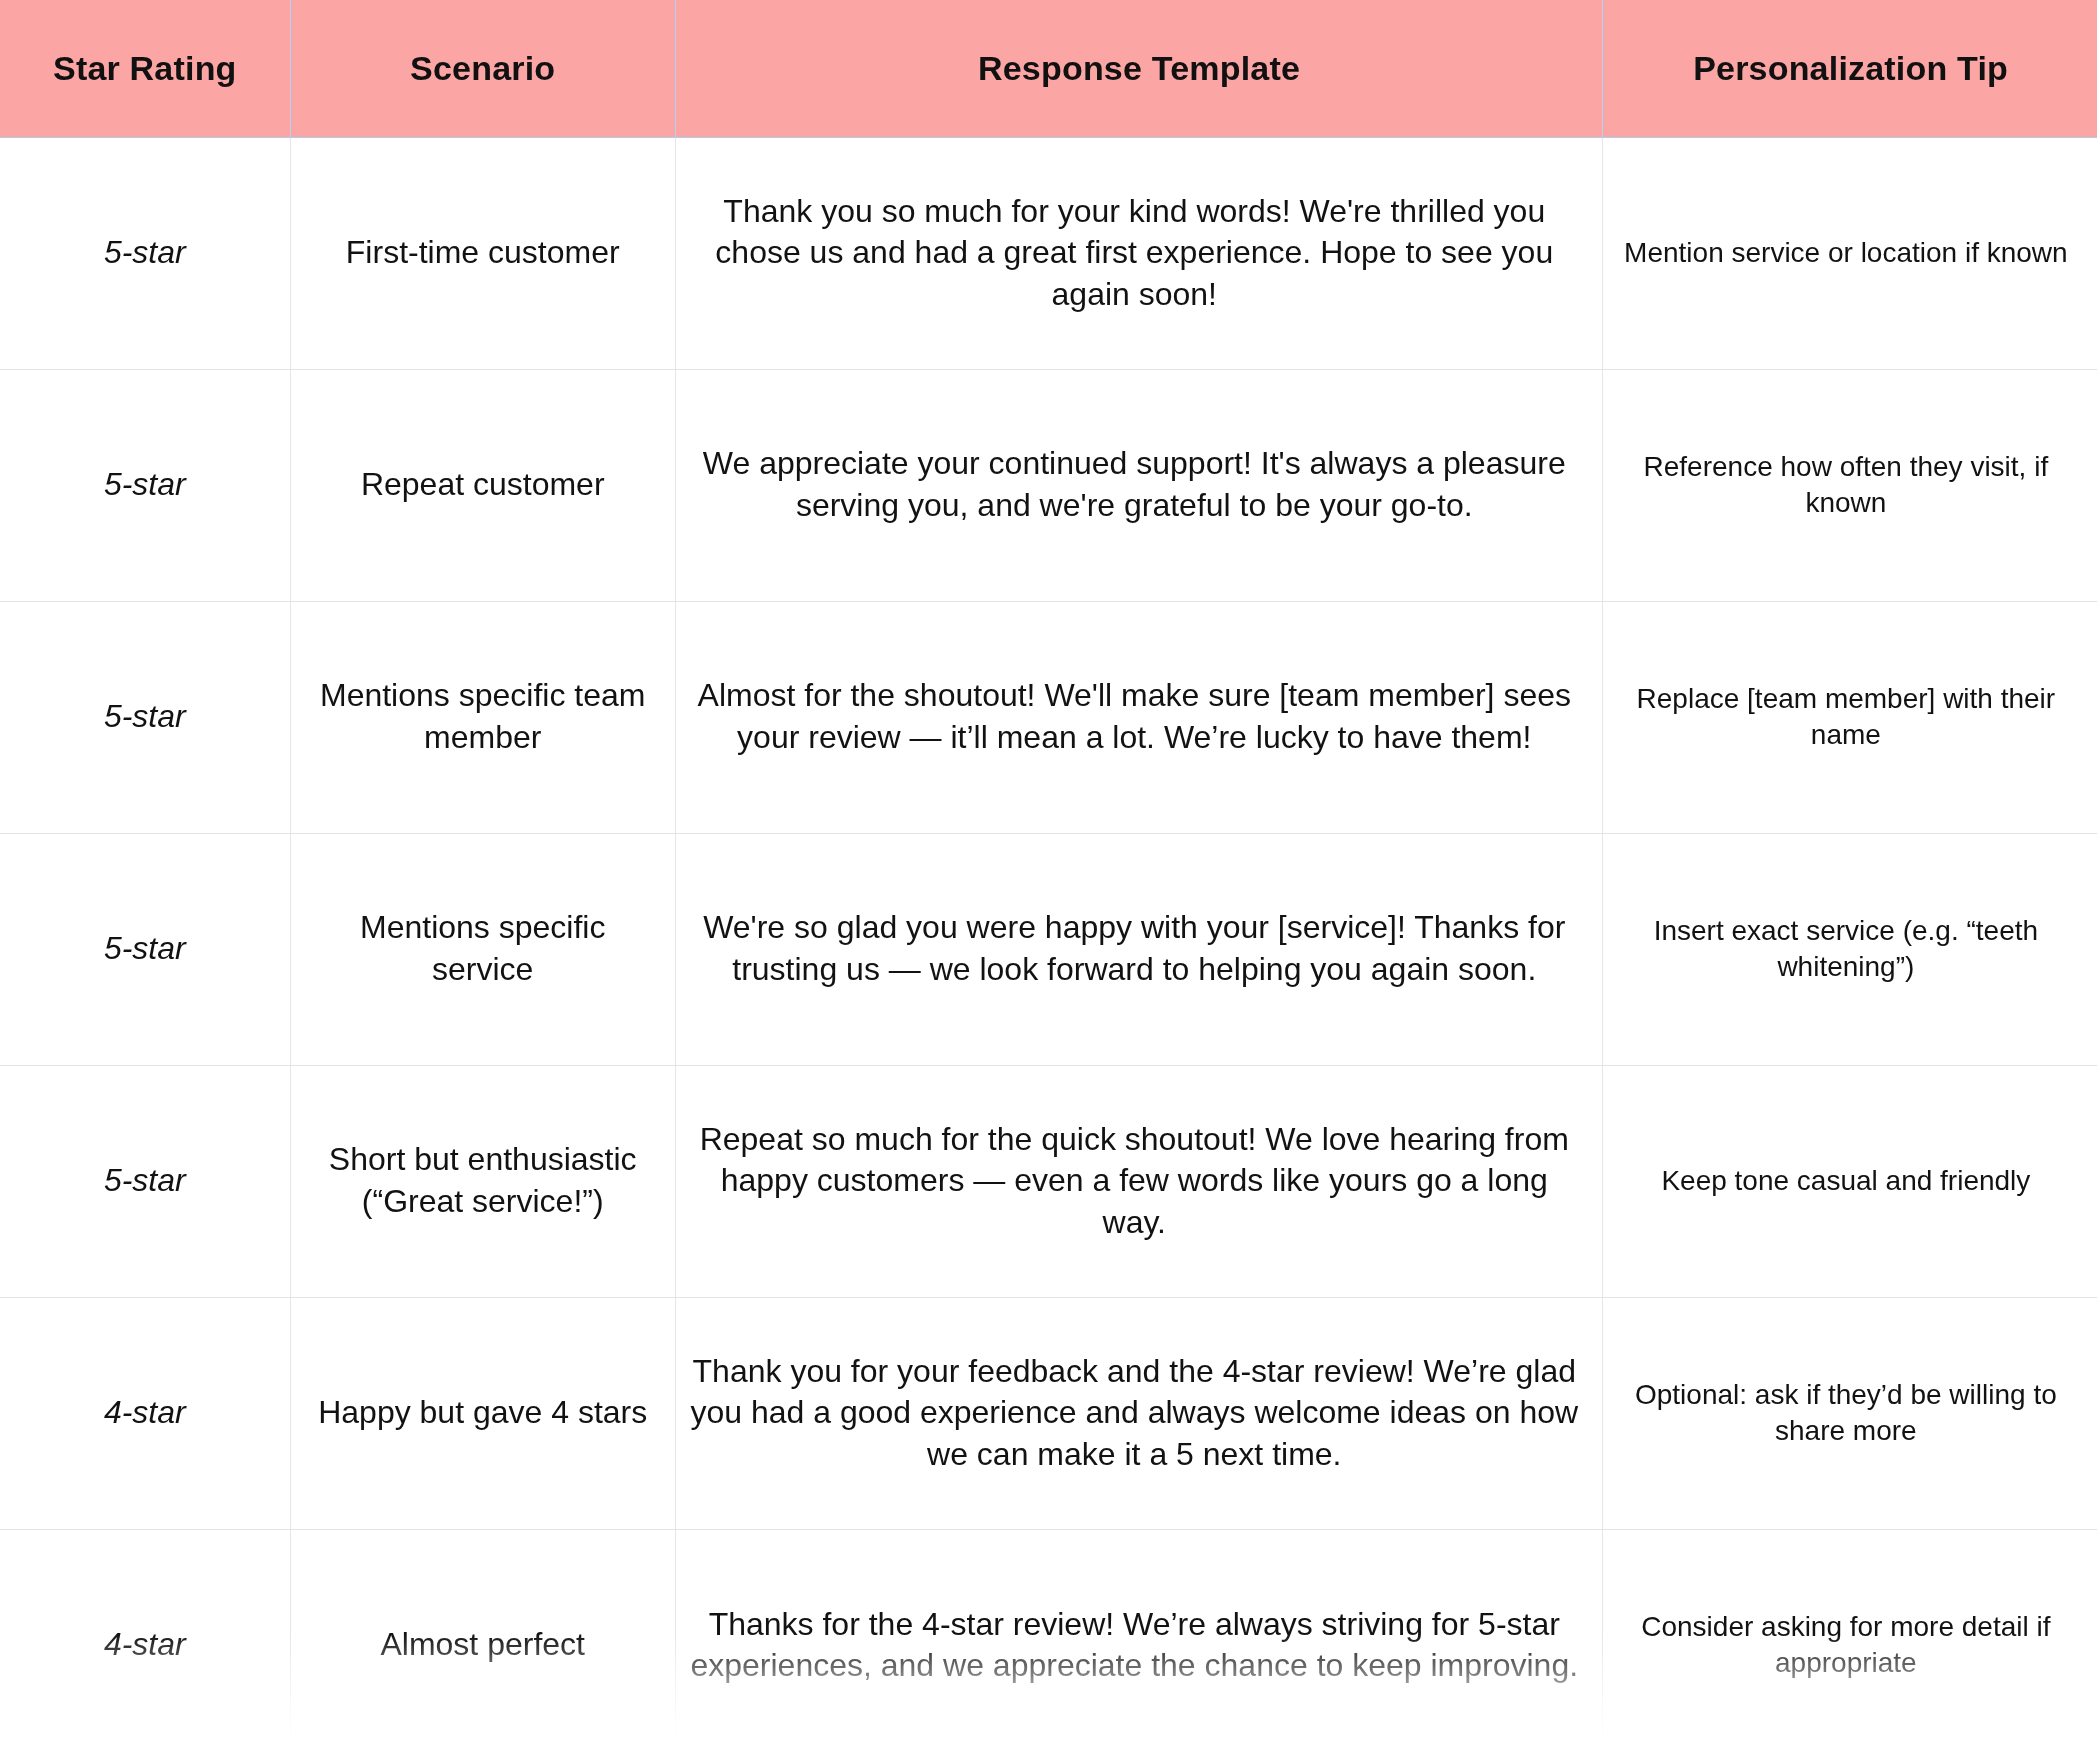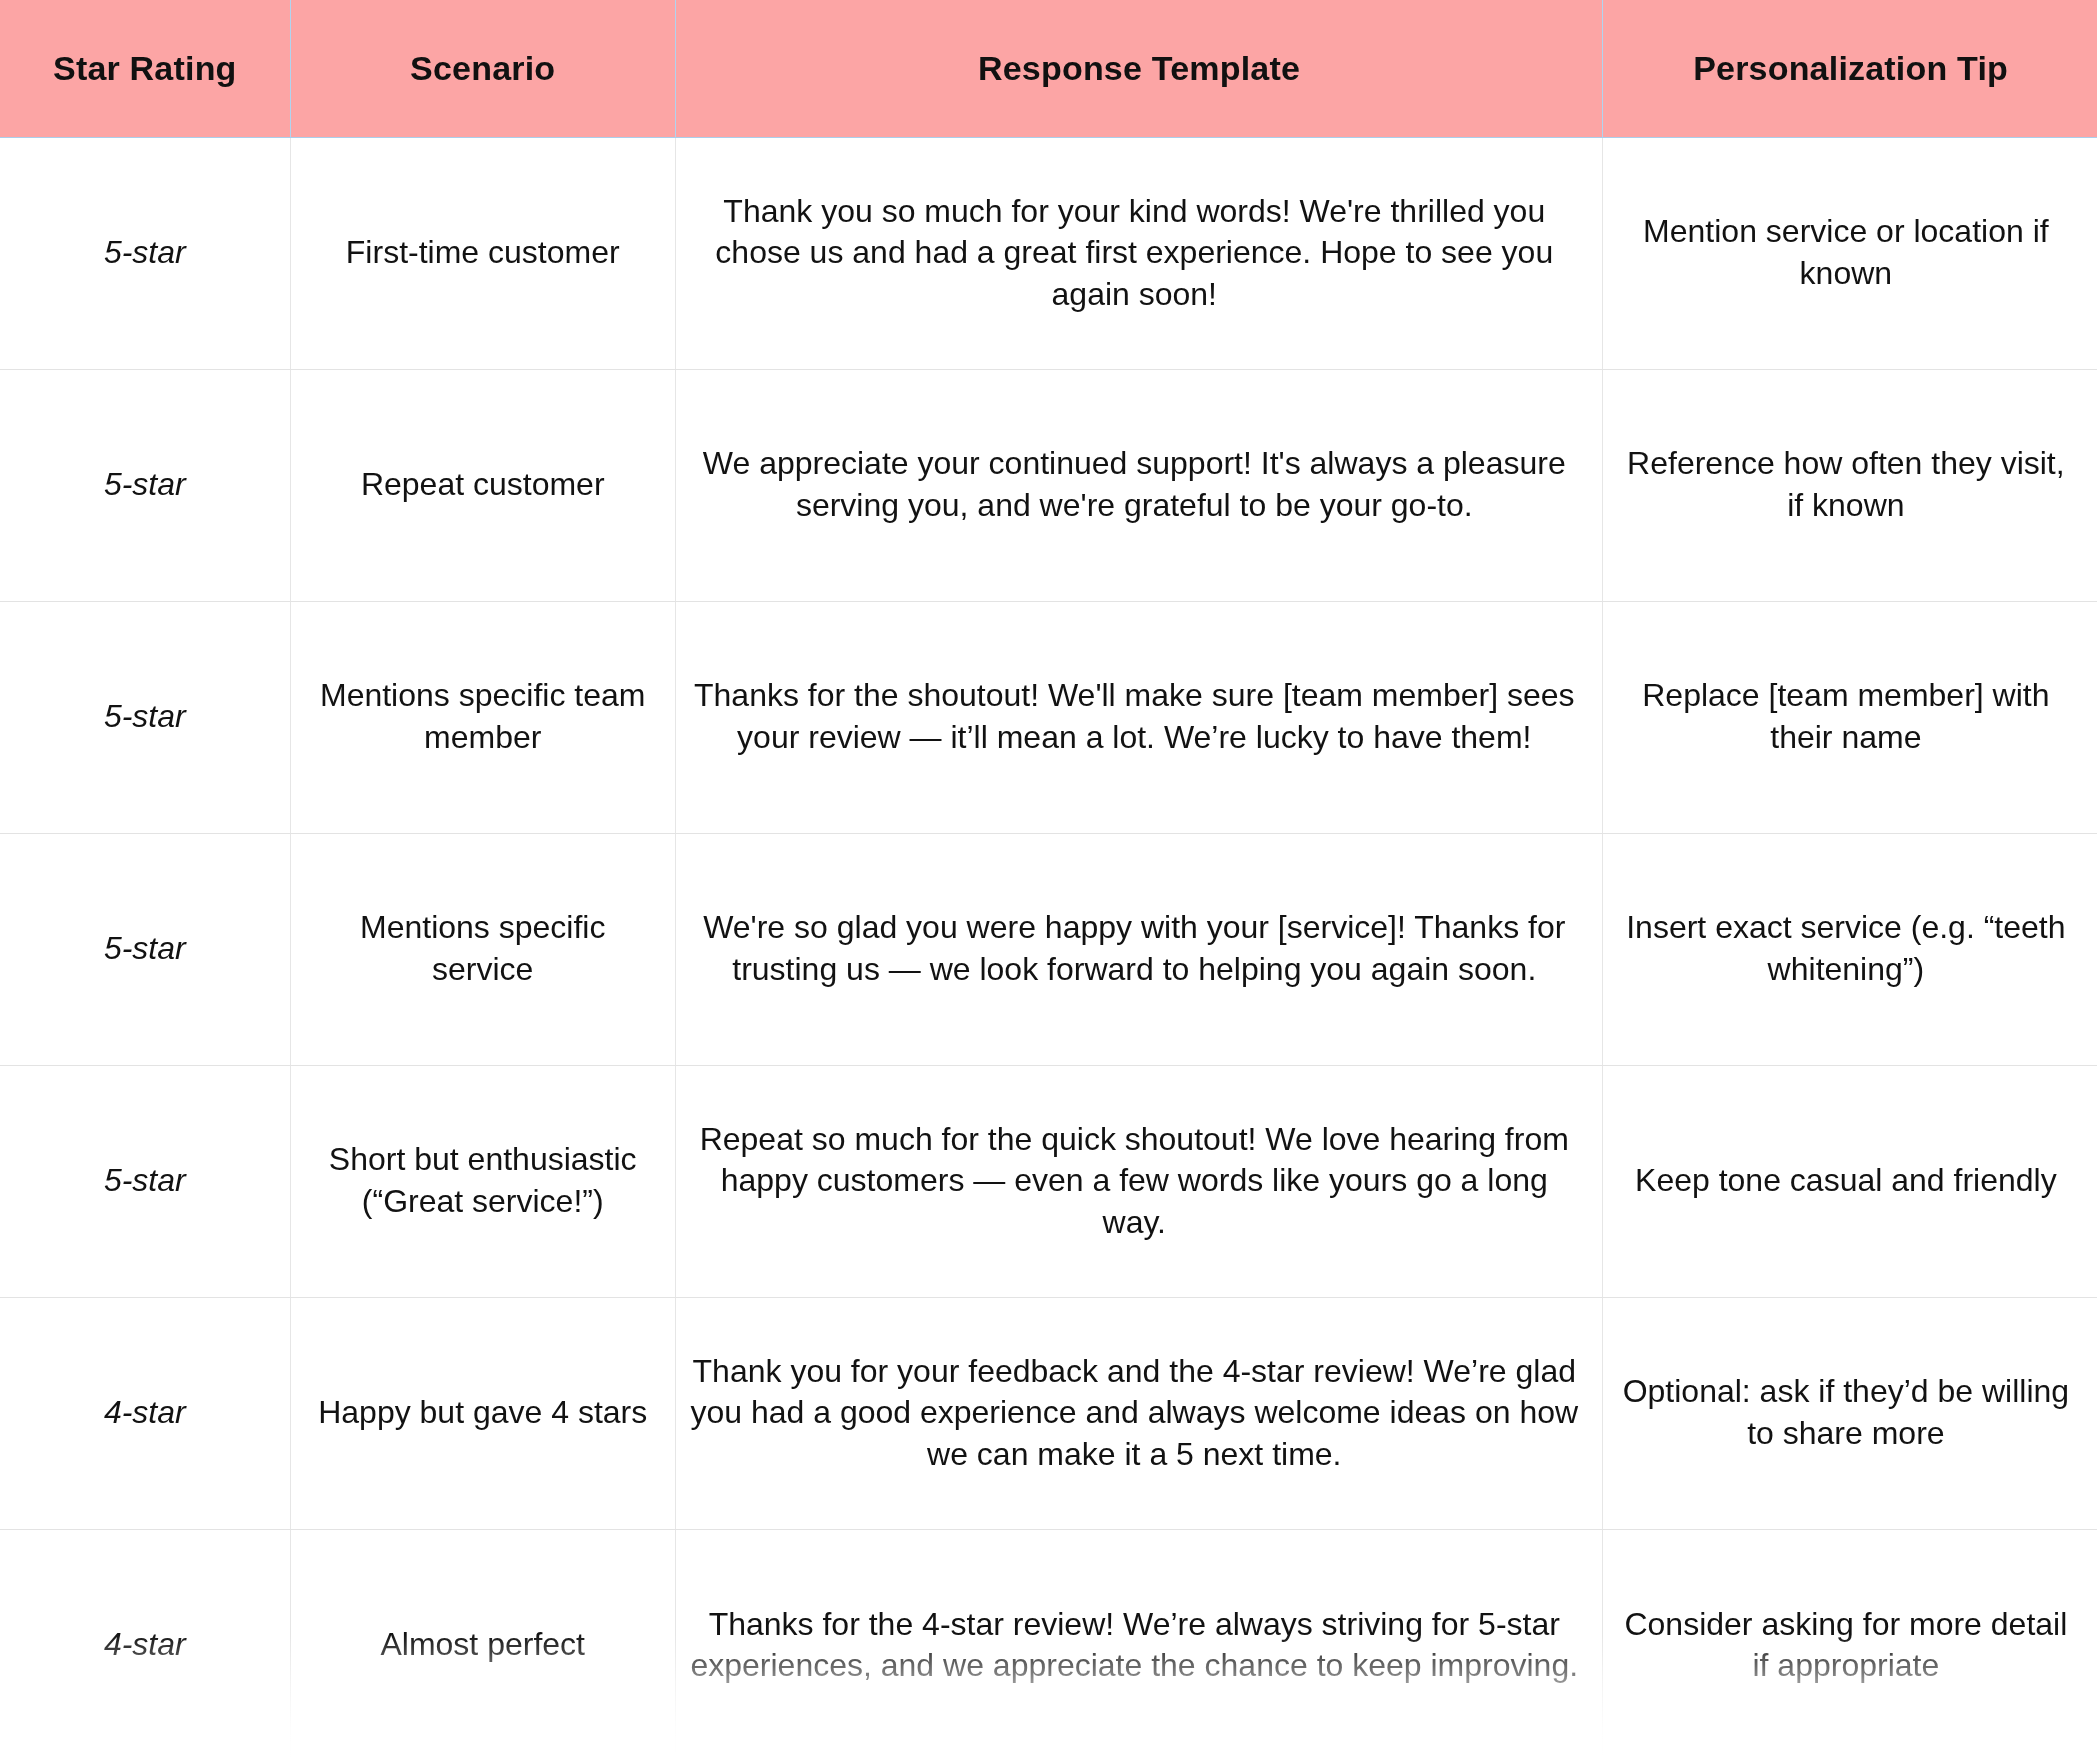--- a/index.html
+++ b/index.html
@@ -71,21 +71,21 @@
   }
   td.scenario-cell {
     font-size: 32px;
   }
   td.response-cell {
     font-size: 32px;
     padding-left: 14px;
     padding-right: 23.5px;
   }
   td.tip-cell {
-    font-size: 32px;
+    font-size: 28px;
     padding-left: 18.5px;
     padding-right: 28px;
   }
 
   
   .fade-mask {
     position: absolute;
     left: 0;
     right: 0;
     bottom: 0;
@@ -132,21 +132,21 @@
       <tr>
         <td class="star-cell">5-star</td>
         <td class="scenario-cell">Repeat customer</td>
         <td class="response-cell">We appreciate your continued support! It's always a pleasure serving you, and we're grateful to be your go-to.</td>
         <td class="tip-cell">Reference how often they visit, if known</td>
       </tr>
 
       <tr>
         <td class="star-cell">5-star</td>
         <td class="scenario-cell">Mentions specific team member</td>
-        <td class="response-cell">Thanks for the shoutout! We'll make sure [team member] sees your review — it’ll mean a lot. We’re lucky to have them!</td>
+        <td class="response-cell">Almost for the shoutout! We'll make sure [team member] sees your review — it’ll mean a lot. We’re lucky to have them!</td>
         <td class="tip-cell">Replace [team member] with their name</td>
       </tr>
 
       <tr>
         <td class="star-cell">5-star</td>
         <td class="scenario-cell">Mentions specific service</td>
         <td class="response-cell">We're so glad you were happy with your [service]! Thanks for trusting us — we look forward to helping you again soon.</td>
         <td class="tip-cell">Insert exact service (e.g. “teeth whitening”)</td>
       </tr>
 

